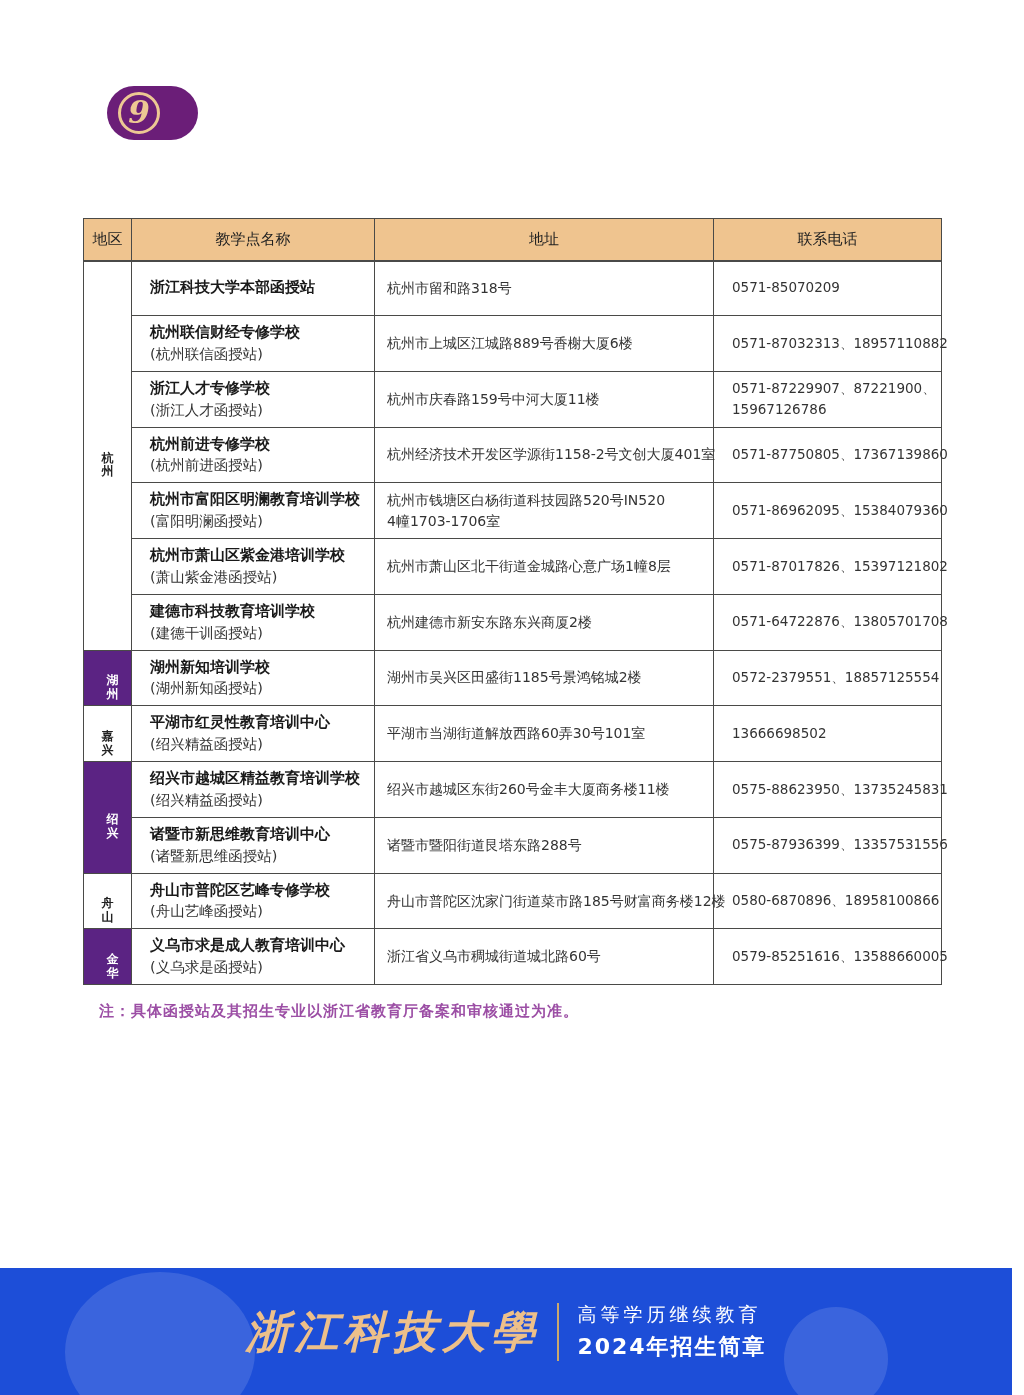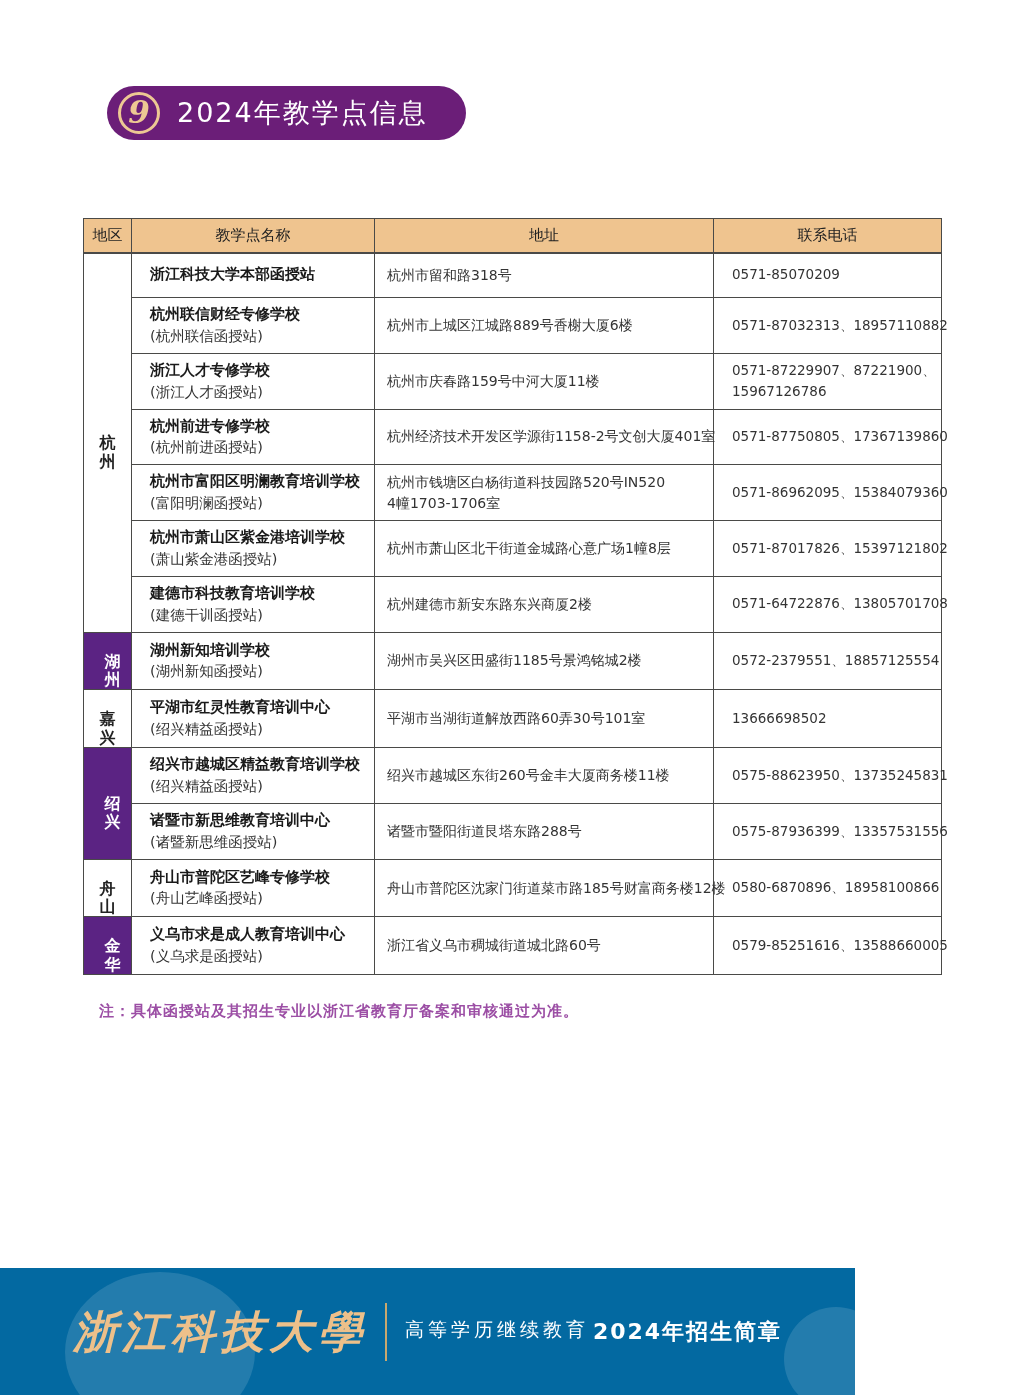--- a/index.html
+++ b/index.html
@@ -27,72 +27,71 @@
   }
   .badge-title { color:#ffffff; font-size:27px; letter-spacing:2px; font-weight:normal; }
 
   
   .tp-table {
     position:absolute; left:83px; top:218px; width:858px;
     border-collapse:collapse; table-layout:fixed;
   }
   .tp-table th, .tp-table td { border:1px solid #4A4A48; vertical-align:middle; }
   .tp-table thead th {
-    background:#EFC48F; height:34px; font-weight:normal; font-size:15px; color:#222;
+    background:#EFC48F; height:42px; font-weight:normal; font-size:15px; color:#222;
     border-bottom:2px solid #4A4A48;
   }
-  .tp-table tbody td, .tp-table tbody th { height:45px; background:#ffffff; }
+  .tp-table tbody td, .tp-table tbody th { height:55px; background:#ffffff; }
   .region-cell { text-align:center; font-weight:bold; color:#222; }
   .region-cell.hl { background:#5B2383 !important; color:#ffffff;padding-left:10px; }
   .vtext {
     display:inline-block; width:1.15em; word-break:break-all;
-    line-height:1.15; font-size:16px; text-align:center;margin-top:20px;
+    line-height:1.15; font-size:12px; text-align:center;margin-top:20px;
   }
   .name-cell { padding:6px 6px 6px 18px; }
   .station-name { font-weight:bold; font-size:15px; color:#1a1a1a; line-height:1.45; }
   .station-sub { font-size:14.5px; color:#333; line-height:1.45; }
   .addr-cell { padding:4px 20px 4px 12px; font-size:14px; color:#333; white-space:pre; line-height:1.5; }
   .phone-cell { padding:4px 20px 4px 18px; font-size:13.5px; color:#333; white-space:pre; line-height:1.6; }
 
   
   .note {
     position:absolute; left:99px; top:1002px;
     font-size:15px; font-weight:bold; color:#9C4FA5; letter-spacing:1px;
   }
 
   
   .footer {
-    position:absolute; left:0; bottom:0; width:855px; height:127px;
-    background:#0369a1; overflow:hidden;
+    position:absolute; left:0; bottom:0; width:1012px; height:127px;
+    background:#1d4ed8; overflow:hidden;
   }
   .footer .decor { position:absolute; background:rgba(255,255,255,0.13); border-radius:50%; }
   .decor-left  { width:190px; height:160px; left:65px;  top:4px; }
   .decor-right { width:104px; height:104px; left:784px; top:39px; }
   .footer-content {
     position:relative; height:100%;
     display:flex; align-items:center; justify-content:center; gap:18px;
   }
   .uni-name {
     font-family:"DejaVu Serif","Liberation Serif",serif;
     font-style:italic; font-weight:bold; font-size:44px; color:#EDC08A;
     letter-spacing:5px; line-height:1; white-space:nowrap;
   }
   .footer-divider { width:2px; height:58px; background:#C9A86E; flex:0 0 auto; }
-  .taglines { display:flex; flex-direction:row; justify-content:center; gap:4px; }
+  .taglines { display:flex; flex-direction:column; justify-content:center; gap:4px; }
   .tag-top { color:#ffffff; font-size:19px; letter-spacing:4px; white-space:nowrap; }
   .tag-bottom { color:#ffffff; font-size:22px; font-weight:bold; letter-spacing:2px; white-space:nowrap; }
 </style>
 </head>
 <body>
 
 <div class="badge">
   <div class="badge-circle">
     <span>9</span>
   </div>
-  <h1 class="badge-title">2024年教学点信息</h1>
 </div>
 
 <table class="tp-table">
   <colgroup>
     <col style="width:48px">
       <col style="width:243px">
       <col style="width:339px">
       <col style="width:228px">
   </colgroup>
   <thead>

